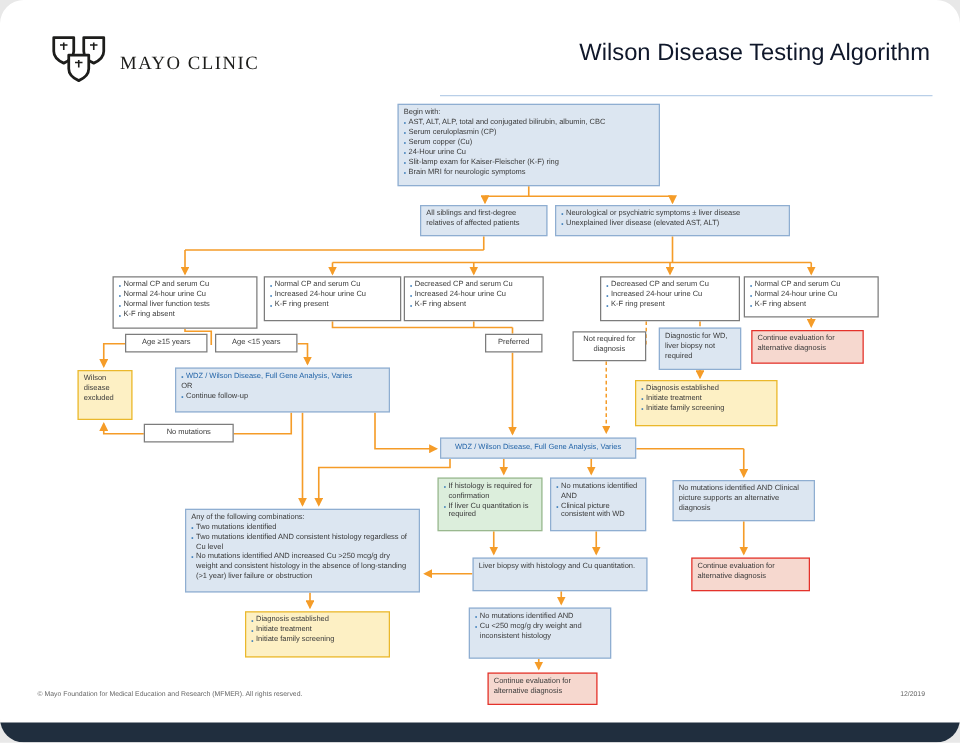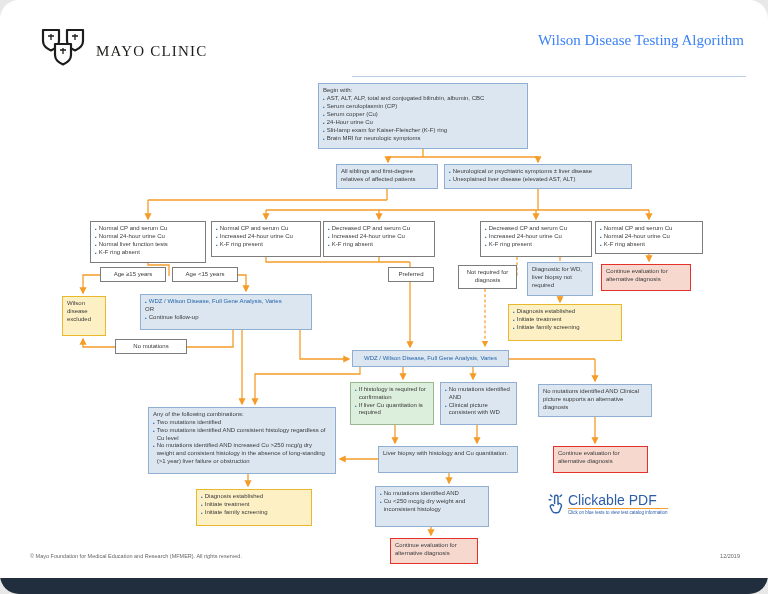--- a/index.html
+++ b/index.html
@@ -3,21 +3,21 @@
 <meta charset="utf-8">
 <style>
   html,body{margin:0;padding:0;background:#e8e8e8;}
   #page{position:relative;width:768px;height:594px;background:#ffffff;overflow:hidden;
         font-family:"Liberation Sans","DejaVu Sans",sans-serif;color:#333;border-radius:19px;}
   
   #brand{position:absolute;left:40px;top:27px;display:flex;align-items:center;gap:10px;}
   #brand .shields{flex:0 0 auto;}
   #brand .bname{font-family:"Liberation Serif","DejaVu Serif",serif;color:#1d1d1b;
                 font-size:15px;line-height:17px;letter-spacing:1.2px;}
-  #title{position:absolute;right:24px;top:32px;font-size:15px;color:#3b82f6;font-family:Liberation Serif, serif;}
+  #title{position:absolute;right:24px;top:32px;font-size:19px;color:#0f172a;}
   #hrule{position:absolute;left:352px;top:76px;width:394px;height:1px;background:#b9cfe8;}
   
   .box{position:absolute;box-sizing:border-box;border:1px solid #7c7c7c;background:#fff;
        padding:3px 4px;font-size:6px;line-height:1.3;color:#3a3a3a;}
   .v-blue{background:#dce6f1;border-color:#8faed1;}
   .v-yellow{background:#fdf0c4;border-color:#eab82c;border-width:1.5px;}
   .v-red{background:#f6d8cf;border-color:#e4322b;border-width:1.5px;}
   .v-green{background:#dceedc;border-color:#9ab88f;}
   .c{display:flex;flex-direction:column;justify-content:center;padding:1px 2px;}
   .c .ln{justify-content:center;text-align:center;}
@@ -379,31 +379,18 @@
         <span class="bu">▪</span>
         <span>Cu &lt;250 mcg/g dry weight and inconsistent histology</span>
       </div>
     </div>
   <div class="box v-red" style="left:390px;top:538px;width:88px;height:26px">
       <div class="ln">
         <span>Continue evaluation for alternative diagnosis</span>
       </div>
     </div>
 
-  <div id="cpdf">
-    <span>
-      <svg width="17" height="24" viewBox="0 0 18 25" fill="none" stroke="#2b5da9" stroke-width="1.5" stroke-linecap="round" stroke-linejoin="round">
-        <path d="M7,12 V5 a1.8,1.8 0 0 1 3.6,0 V12"></path>
-        <path d="M10.6,13 q1,-1.8 2.5,-0.8 q1.7,1.1 0.9,3.2 l-1.6,4.2 q-0.8,2.2 -3.1,2.2 h-1.9 q-2.1,0 -3.1,-2.1 l-1.7,-3.8 q-0.7,-1.7 1,-2.5 q1.5,-0.6 2.4,0.9"></path>
-        <path d="M4.2,4.5 L2.6,3 M12.8,4.5 L14.4,3 M3,8 H1.2"></path>
-      </svg>
-    </span>
-    <span class="ctxt">
-      <span class="clabel">Clickable PDF</span>
-      <span class="ctag">Click on blue tests to view test catalog information</span>
-    </span>
-  </div>
 
   <div id="copyright">© Mayo Foundation for Medical Education and Research (MFMER). All rights reserved.</div>
   <div id="vdate">12/2019</div>
   <div id="fbar"></div>
 
 </div>
 
 </body></html>

